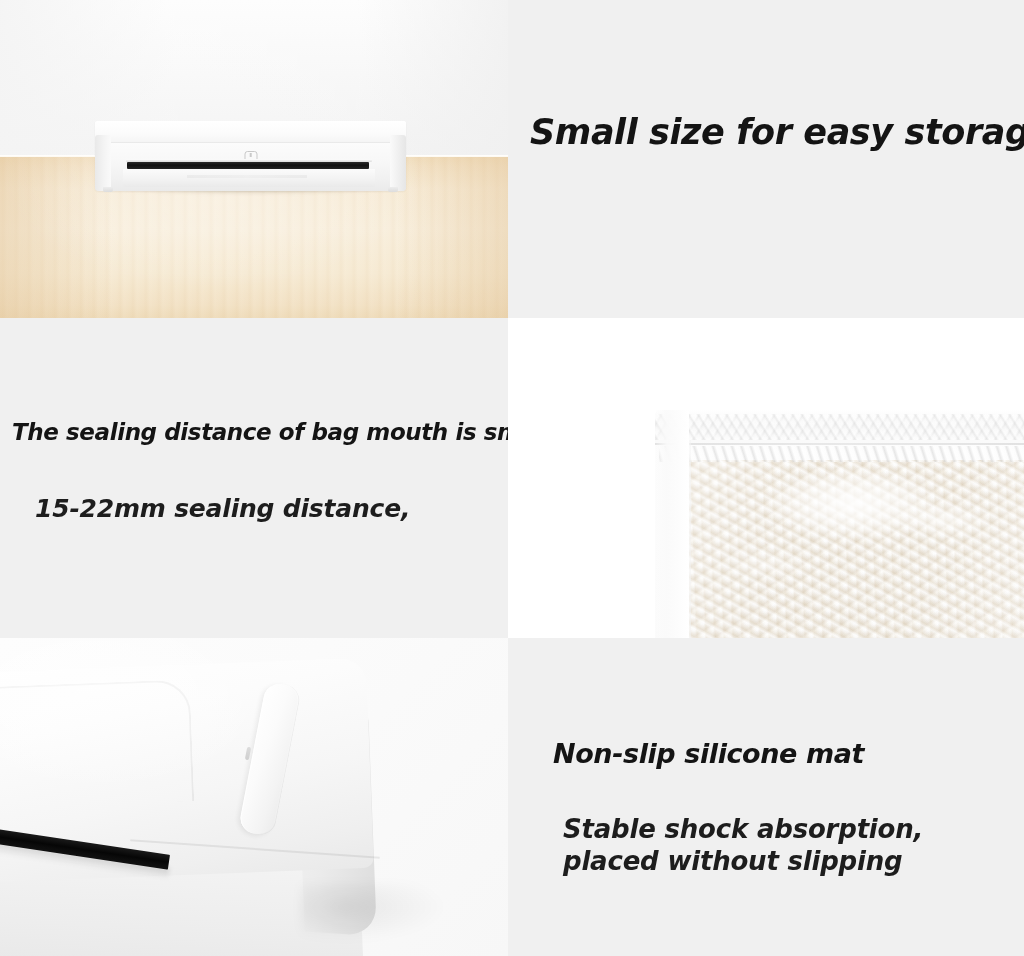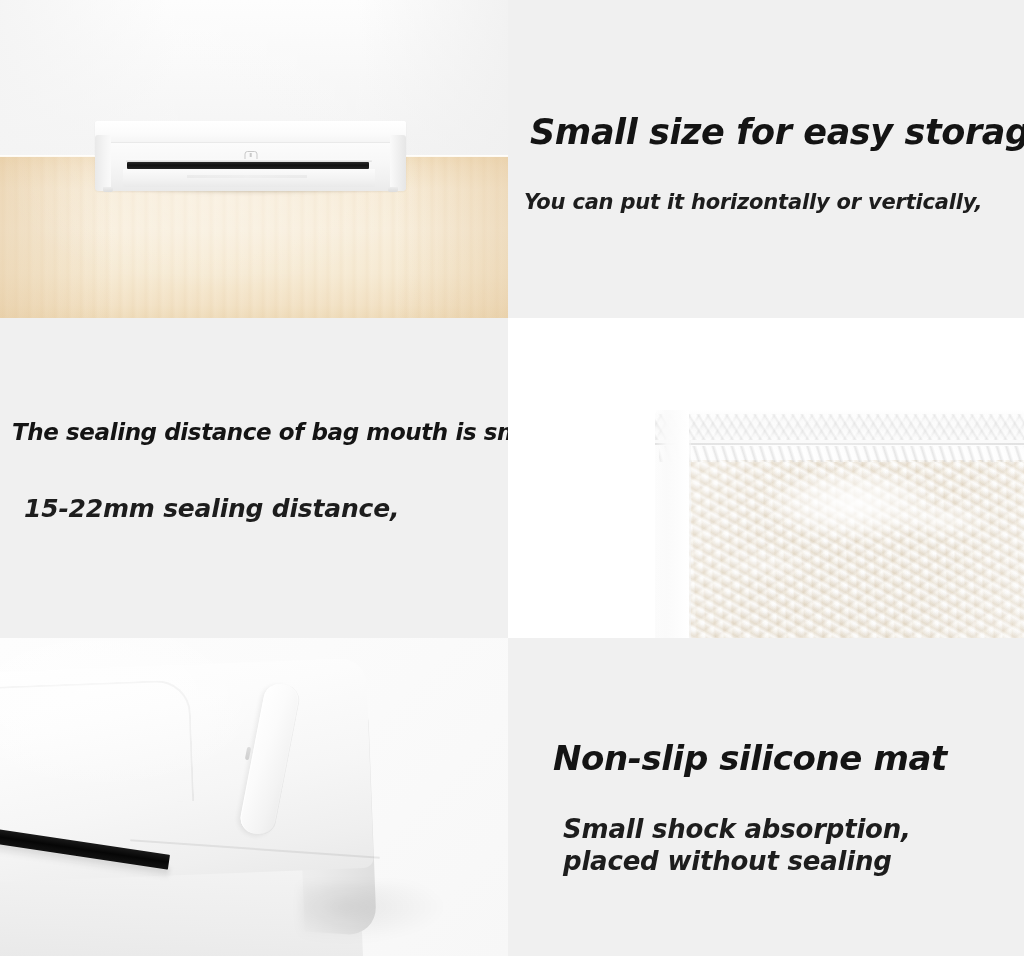--- a/index.html
+++ b/index.html
@@ -51,24 +51,24 @@
     line-height: 1.22;
     white-space: nowrap;
   }
 
   
   .tr-head { position: absolute; left: 22px; top: 112px; font-size: 35px; }
   .tr-sub  { position: absolute; left: 16px; top: 190px; font-size: 21px; }
 
   
   .ml-head { position: absolute; left: 12px; top: 101px; font-size: 23px; }
-  .ml-sub  { position: absolute; left: 24px; top: 176px; font-size: 25px; text-align: center; }
-
-  
-  .br-head { position: absolute; left: 45px; top: 100px; font-size: 34px; }
+  .ml-sub  { position: absolute; left: 35px; top: 176px; font-size: 25px; text-align: center; }
+
+  
+  .br-head { position: absolute; left: 45px; top: 100px; font-size: 27px; }
   .br-sub  { position: absolute; left: 55px; top: 176px; font-size: 26px; }
 
   
   .photo-sealer-table { background: #ffffff; }
   .pst-wall {
     position: absolute; left: 0; top: 0; width: 508px; height: 160px;
     background: linear-gradient(180deg,#fdfdfd 0%, #f7f7f7 55%, #f2f2f2 100%);
   }
   .pst-wall-tint {
     position: absolute; left: 0; top: 0; width: 508px; height: 160px;
@@ -380,21 +380,20 @@
       <div class="sealer-lower-panel"></div>
       <div class="sealer-lower-hint"></div>
       <div class="sealer-foot-l"></div>
       <div class="sealer-foot-r"></div>
     </div>
   </div>
 
   <div class="cell cell-tr">
     <div class="headline tr-head">Small size for easy storage</div>
     <div class="subline tr-sub">
-      <div>You can put it horizontally or vertically,</div>
     </div>
   </div>
 
   <div class="cell cell-ml">
     <div class="headline ml-head">The sealing distance of bag mouth is small</div>
     <div class="subline ml-sub">
       <div>15-22mm sealing distance,</div>
     </div>
   </div>
 
@@ -426,18 +425,18 @@
   <div class="macro-latch">
     <div class="macro-latch-edge"></div>
   </div>
   <div class="macro-latch-led"></div>
   <div class="macro-strip"></div>
   <div class="macro-strip-shine"></div>
 
   <div class="cell cell-br">
     <div class="headline br-head">Non-slip silicone mat</div>
     <div class="subline br-sub">
-      <div>Small shock absorption,</div>
-      <div>placed without sealing</div>
+      <div>Stable shock absorption,</div>
+      <div>placed without slipping</div>
     </div>
   </div>
 
 </div>
 
 </body></html>

